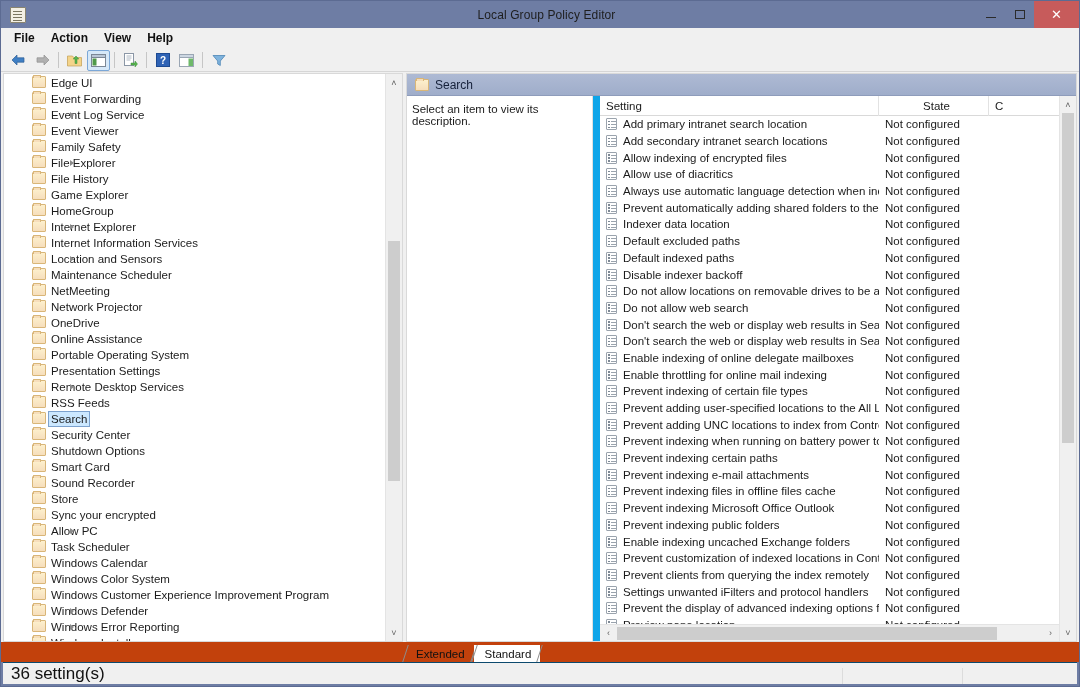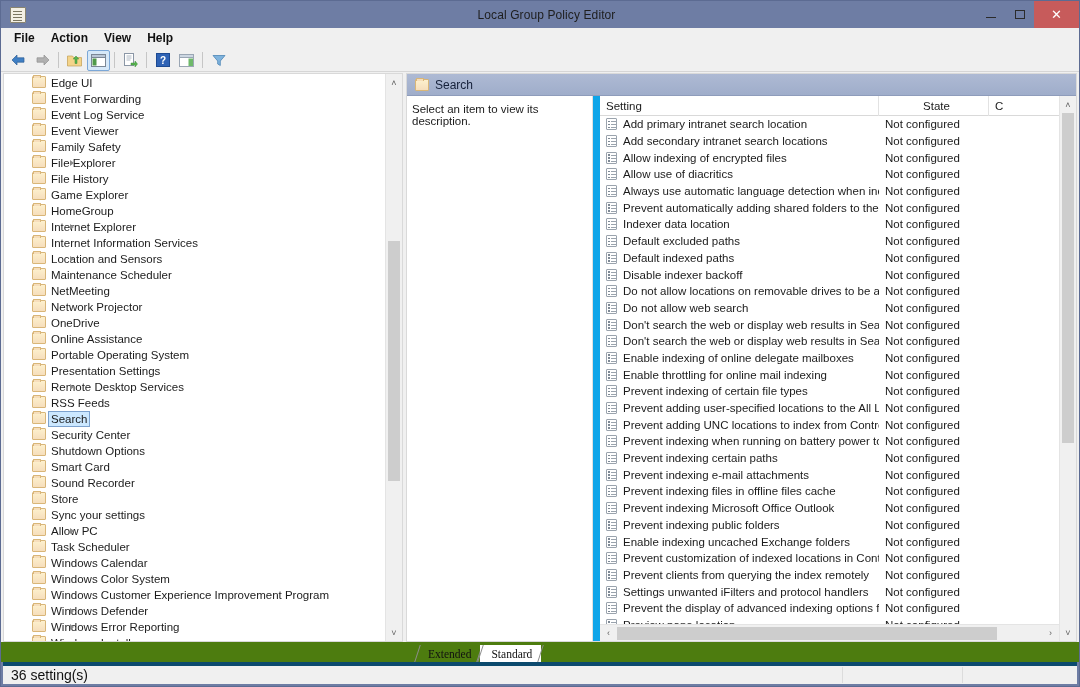--- a/index.html
+++ b/index.html
@@ -245,24 +245,23 @@
     width: 17px; flex: 0 0 17px; background: #f0f0f0;
     display: flex; flex-direction: column;
     border-left: 1px solid #e4e4e4;
   }
   .list-wrap { display: flex; flex: 1 1 auto; min-height: 0; }
   .list-col { flex: 1 1 auto; display: flex; flex-direction: column; min-width: 0; }
 
   
   .tabs-row {
     height: 20px; flex: 0 0 20px;
-    background: #4d7c0f;
+    background: #c2410c;
     display: flex; align-items: flex-end;
-    padding: 0 14px;
-    font-family: Liberation Serif, serif;
+    padding: 0 2px;
   }
   .tab-strip {
     margin-left: 402px; display: flex; align-items: flex-end;
     font-size: 11.5px; color: #111; height: 20px;
   }
   .tab {
     position: relative; padding: 2px 9px 1px 11px;
     height: 17px; line-height: 14px;
   }
   .tab::before {
@@ -277,23 +276,23 @@
     border-right: 1px solid #8d8d8d;
     transform: skewX(-18deg);
   }
   .tab.active { background: #fff; }
   .tab-fill { position: relative; z-index: 2; }
 
   
   .statusbar {
     height: 22px; flex: 0 0 22px;
     background: #f0f0f0;
-    border-top: 4px solid #0c4a6e;
-    display: flex; align-items: center;
-    font-size: 14px; color: #111;
+    border-top: 1px solid #0c4a6e;
+    display: flex; align-items: flex-end;
+    font-size: 17px; color: #111;
     margin: 0 2px 2px 2px;
   }
   .sb-main { flex: 1 1 auto; padding-left: 8px; }
   .sb-pane2 { width: 120px; flex: 0 0 120px; border-left: 1px solid #dcdcdc; height: 16px; }
   .sb-pane3 { width: 115px; flex: 0 0 115px; border-left: 1px solid #dcdcdc; height: 16px; }
 </style>
 </head>
 <body>
 
 <div class="window">
@@ -489,21 +488,21 @@
           <div class="tree-row">
             <div class="folder"></div>
             <span class="tree-label">Sound Recorder</span>
           </div>
           <div class="tree-row">
             <div class="folder"></div>
             <span class="tree-label">Store</span>
           </div>
           <div class="tree-row">
             <div class="folder"></div>
-            <span class="tree-label">Sync your settings</span>
+            <span class="tree-label">Sync your encrypted</span>
           </div>
           <div class="tree-row">
             <div class="tree-arrow"></div>
             <div class="folder"></div>
             <span class="tree-label">Allow PC</span>
           </div>
           <div class="tree-row">
             <div class="folder"></div>
             <span class="tree-label">Task Scheduler</span>
           </div>

